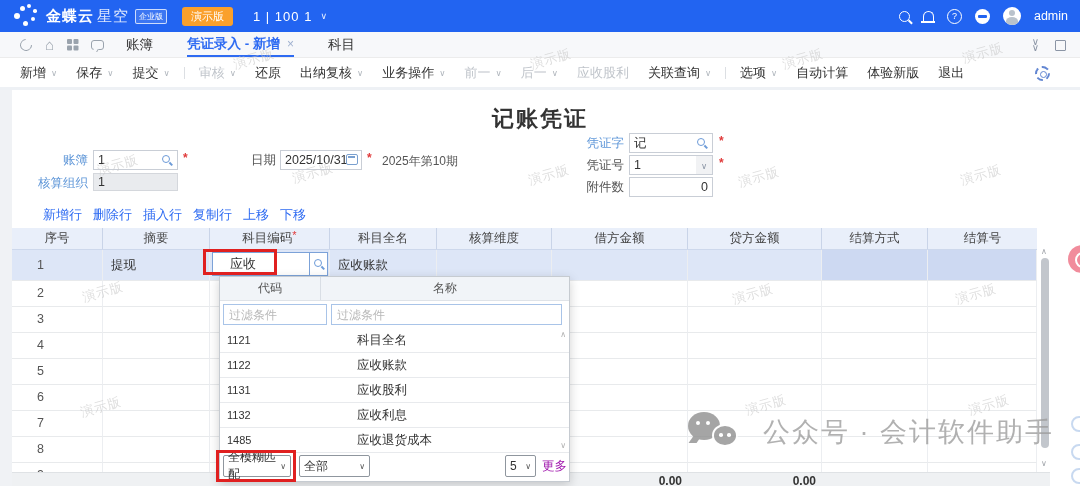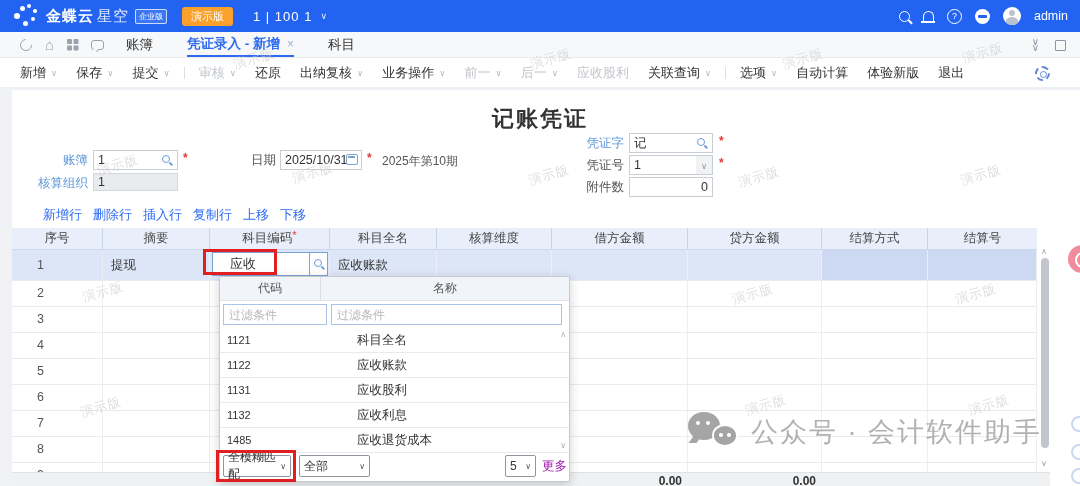--- a/index.html
+++ b/index.html
@@ -112,21 +112,21 @@
   .prow .name { flex:1; padding-left:36px; font-size:12.5px; color:#333; line-height:24px; }
   .panel-foot { position:absolute; left:0; bottom:0; width:100%; height:30px; }
   .psel { position:absolute; height:22px; border:1px solid #8f969e; background:#fff; border-radius:2px; display:flex; align-items:center; font-size:12px; color:#333; padding:0 4px; justify-content:space-between; }
   .psel .chev { font-size:8px; color:#555; margin-left:4px; }
   .more-link { position:absolute; font-size:12.5px; color:#a21caf; }
   .pcaret { position:absolute; font-size:8px; color:#b0b0b0; }
 
   
   .redbox { position:absolute; border:3px solid #e02020; z-index:50; }
   .wm { position:absolute; font-size:13px; color:#c9c9c9; opacity:.6; transform:rotate(-16deg); letter-spacing:1px; z-index:20; pointer-events:none; }
-  .wechat-mark { position:absolute; left:688px; top:412px; display:flex; align-items:center; gap:11px; z-index:60; opacity:.8; pointer-events:none; }
+  .wechat-mark { position:absolute; left:688px; top:412px; display:flex; align-items:center; gap:23px; z-index:60; opacity:.8; pointer-events:none; }
   .wx-icon { position:relative; width:52px; height:40px; }
   .wx-b1 { position:absolute; left:0; top:0; width:32px; height:28px; background:#8f8f8f; border-radius:50%; }
   .wx-b1::before { content:""; position:absolute; left:8px; top:9px; width:4px; height:4px; background:#fff; border-radius:50%; box-shadow:10px 0 0 #fff; }
   .wx-b1::after { content:""; position:absolute; left:3px; top:24px; width:8px; height:7px; background:#8f8f8f; transform:skewX(-35deg); }
   .wx-b2 { position:absolute; left:24px; top:12px; width:26px; height:23px; background:#8f8f8f; border-radius:50%; border:2px solid #fff; }
   .wx-b2::before { content:""; position:absolute; left:5px; top:7px; width:3.5px; height:3.5px; background:#fff; border-radius:50%; box-shadow:8px 0 0 #fff; }
   .wx-text { font-size:27px; color:#9e9e9e; letter-spacing:2px; white-space:nowrap; }
   .float-badge { position:absolute; left:1068px; top:245px; width:28px; height:28px; background:#f18c9c; border-radius:50%; z-index:60; }
   .float-badge::after { content:""; position:absolute; left:7px; top:7px; width:12px; height:12px; border:2px solid #fff; border-radius:50%; }
   .edge-frag { position:absolute; left:1071px; width:16px; height:16px; border:2px solid #86abdd; border-radius:50%; opacity:.45; z-index:5; }

